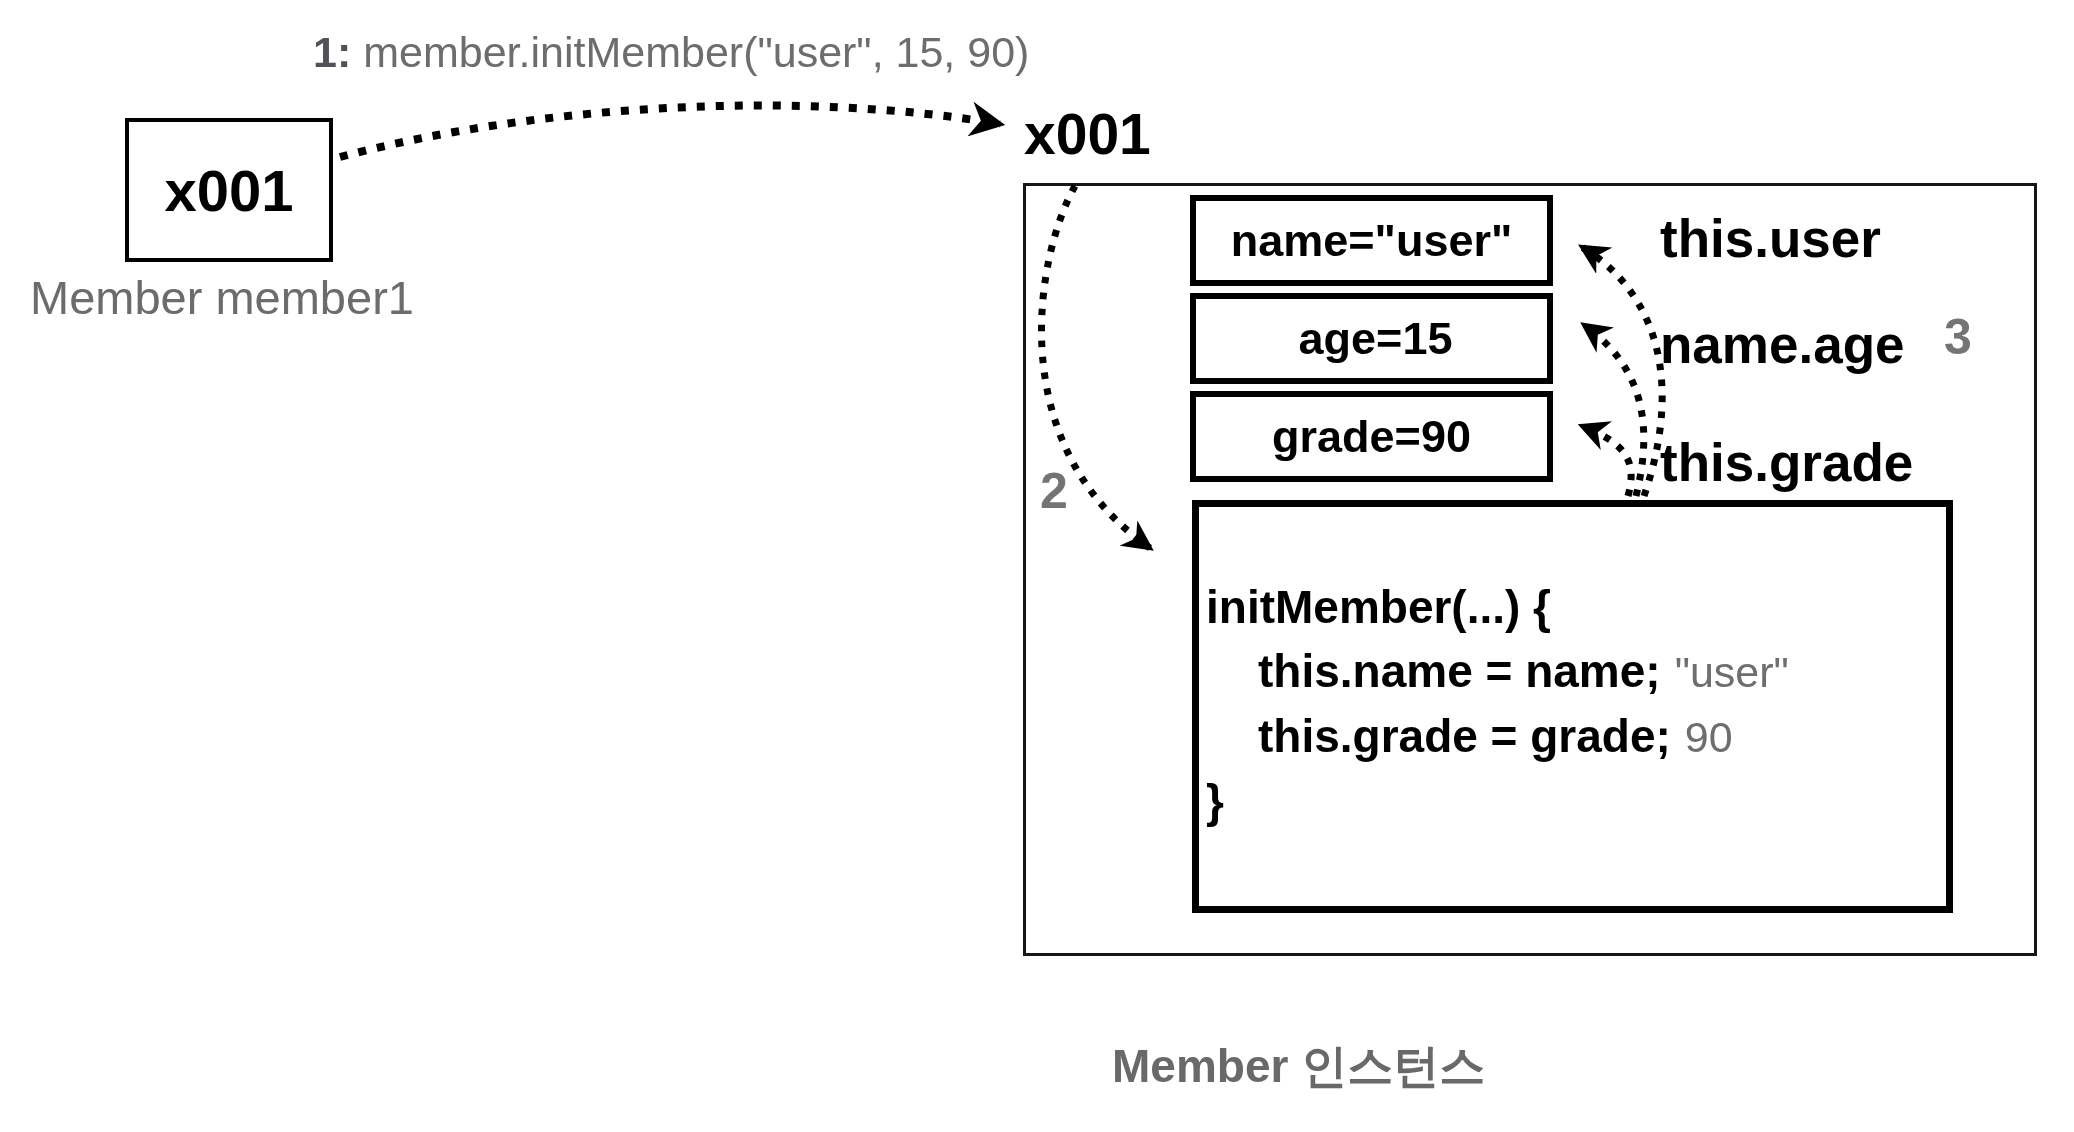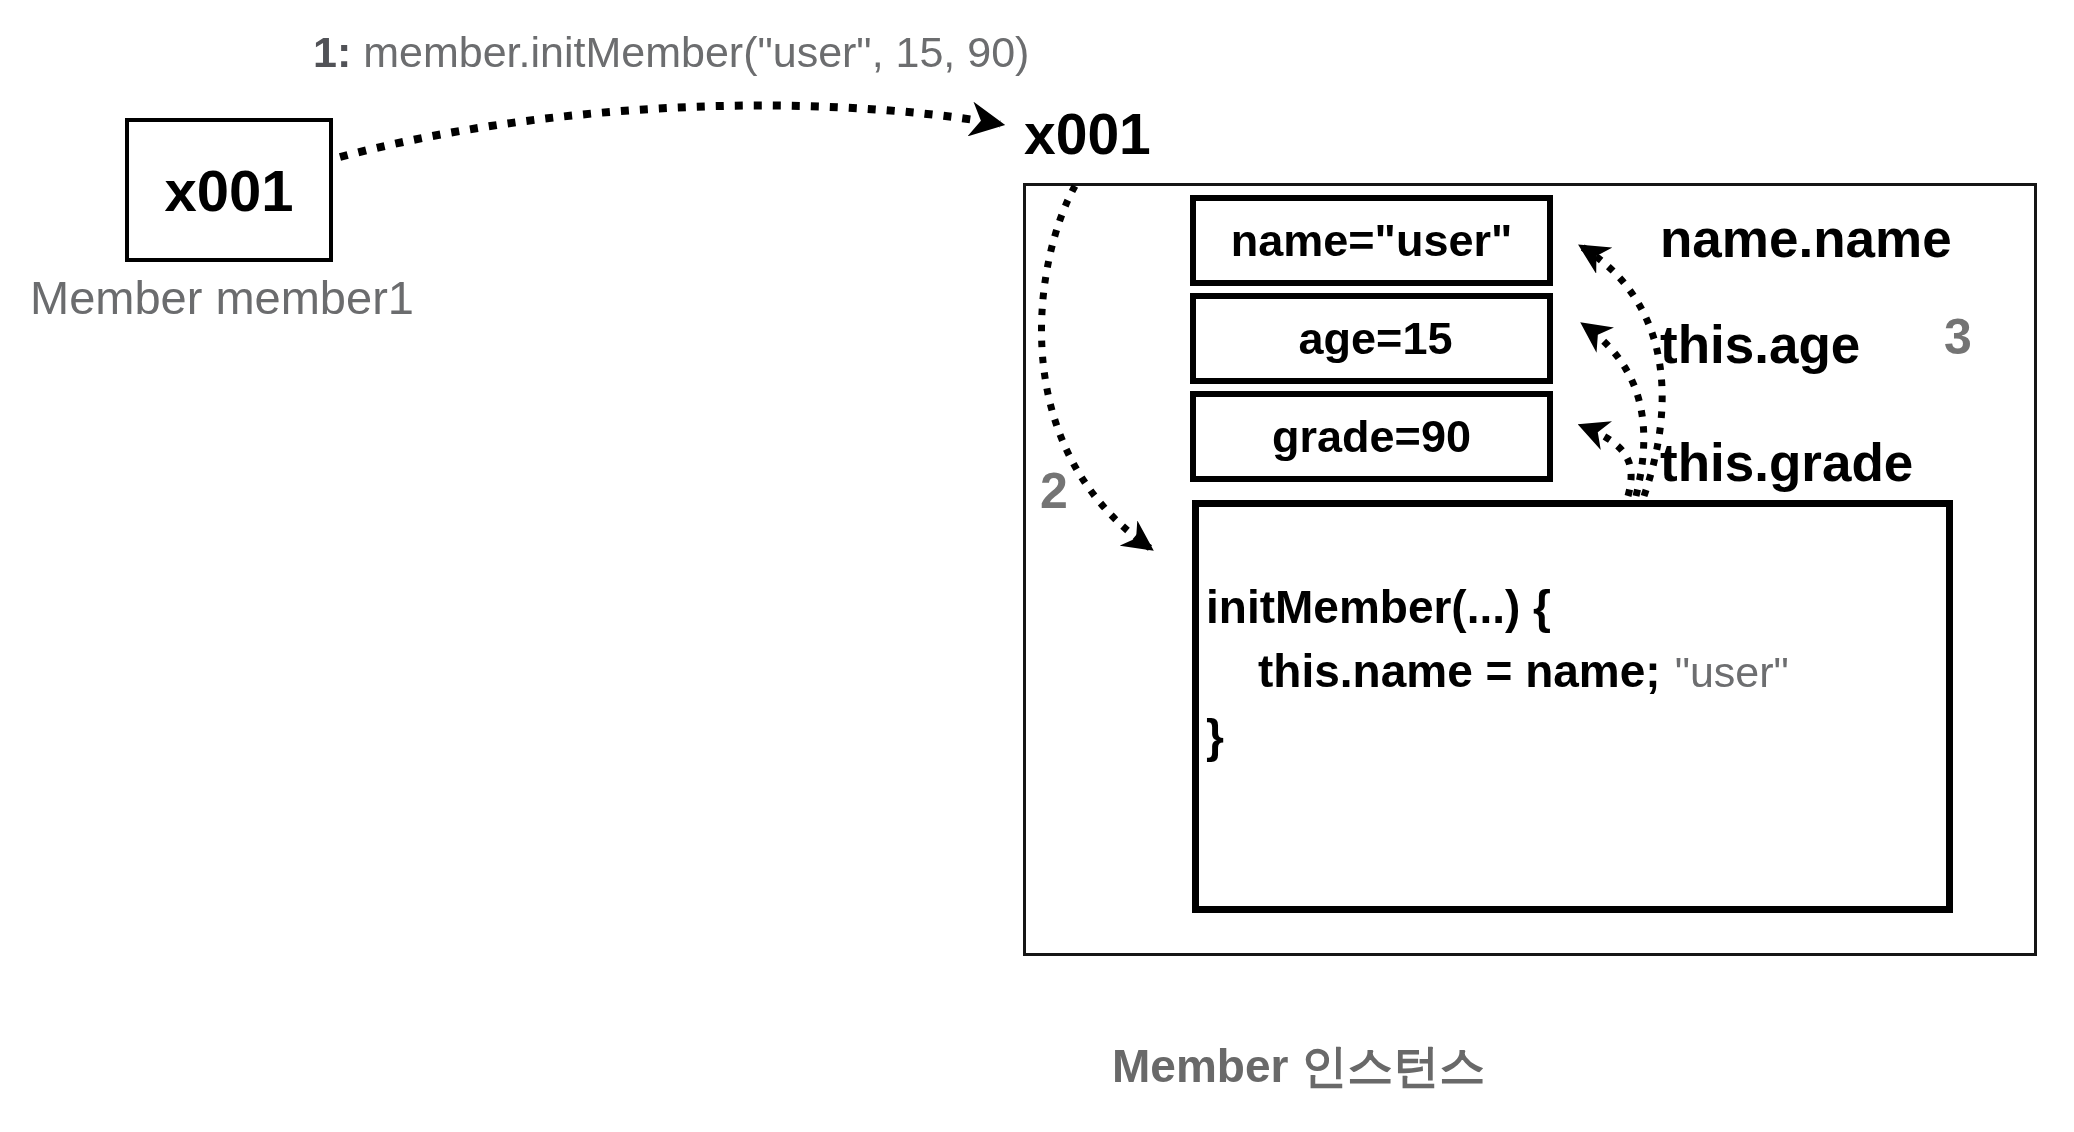--- a/index.html
+++ b/index.html
@@ -63,31 +63,32 @@
 <div class="abs field-box fb-name">
   <span>name="user"</span>
 </div>
 <div class="abs field-box fb-age">
   <span>age=15</span>
 </div>
 <div class="abs field-box fb-grade">
   <span>grade=90</span>
 </div>
 
-<div class="abs assign-label al-name">name.name</div>
-<div class="abs assign-label al-age">this.age</div>
+<div class="abs assign-label al-name">this.user</div>
+<div class="abs assign-label al-age">name.age</div>
 <div class="abs assign-label al-grade">this.grade</div>
 
 <div class="abs step-num step-2">2</div>
 <div class="abs step-num step-3">3</div>
 
 <div class="abs method-box"></div>
 <div class="abs method-code">
   <div class="code-line">initMember(...) {</div>
   <div class="code-line code-indent"><span>this.name = name;</span><span class="code-val">"user"</span></div>
+  <div class="code-line code-indent"><span>this.grade = grade;</span><span class="code-val">90</span></div>
   <div class="code-line">}</div>
 </div>
 
 <div class="abs caption">Member 인스턴스</div>
 
 <svg class="overlay" width="2074" height="1132" viewBox="0 0 2074 1132">
   <defs>
     <marker id="ah" viewBox="0 0 10 10" refX="8.5" refY="5" markerWidth="4.4" markerHeight="4.4" orient="auto-start-reverse">
       <path d="M0,0 L10,5 L0,10 L3,5 Z" fill="#000"></path>
     </marker>

